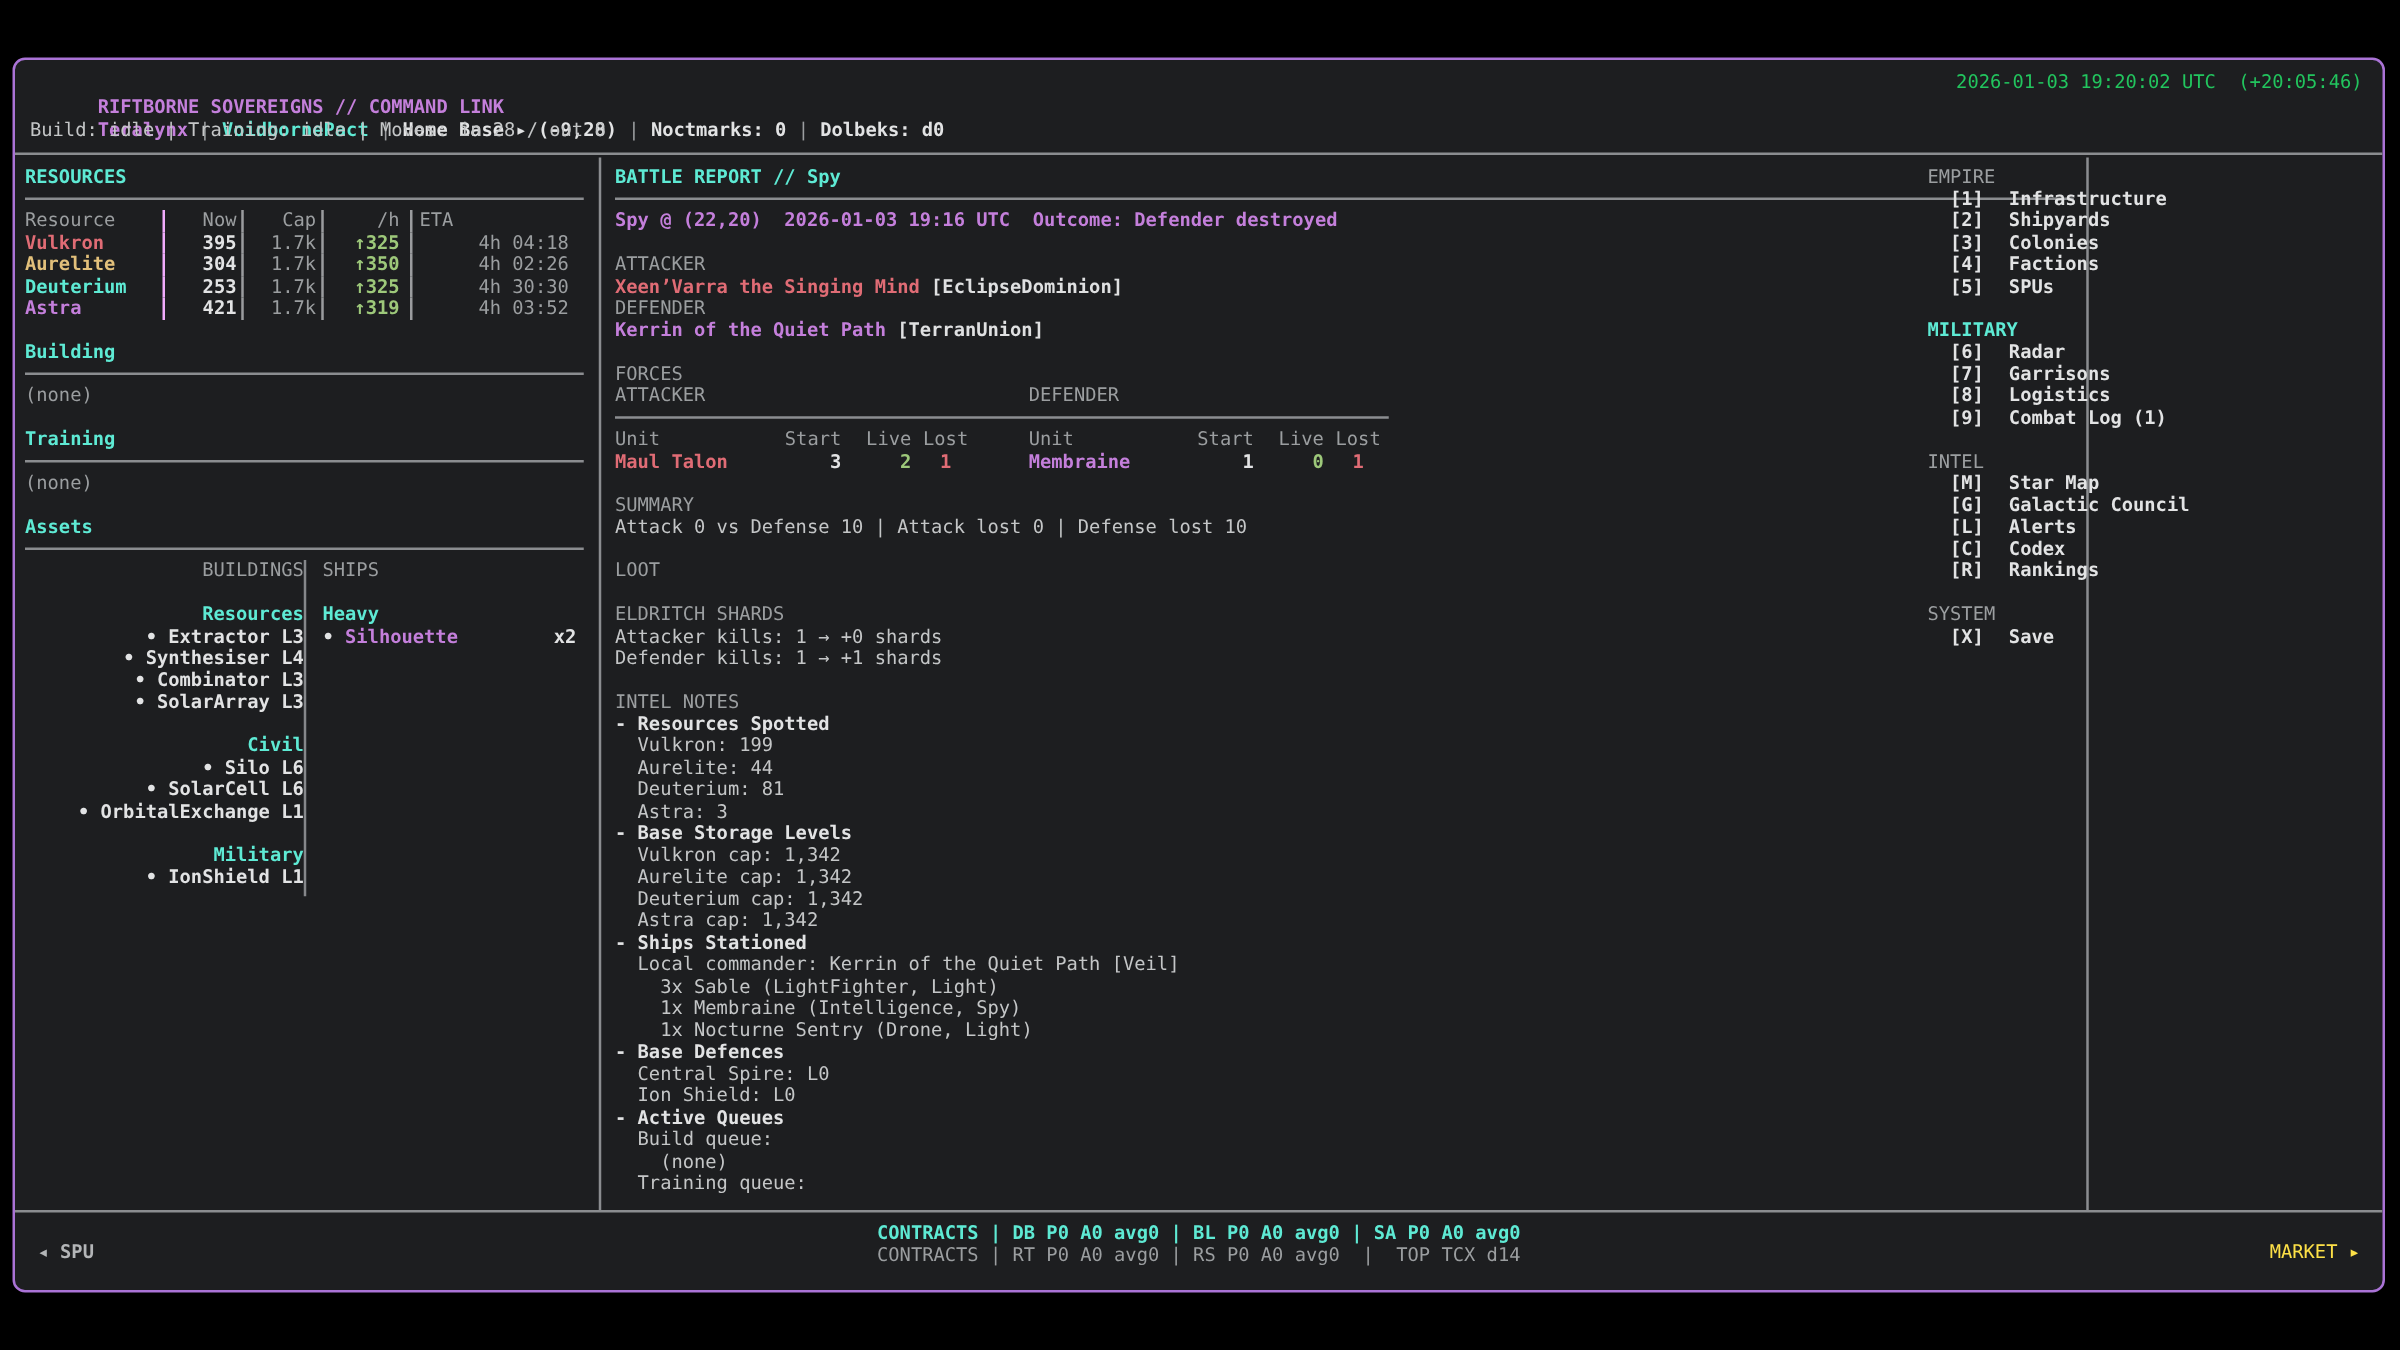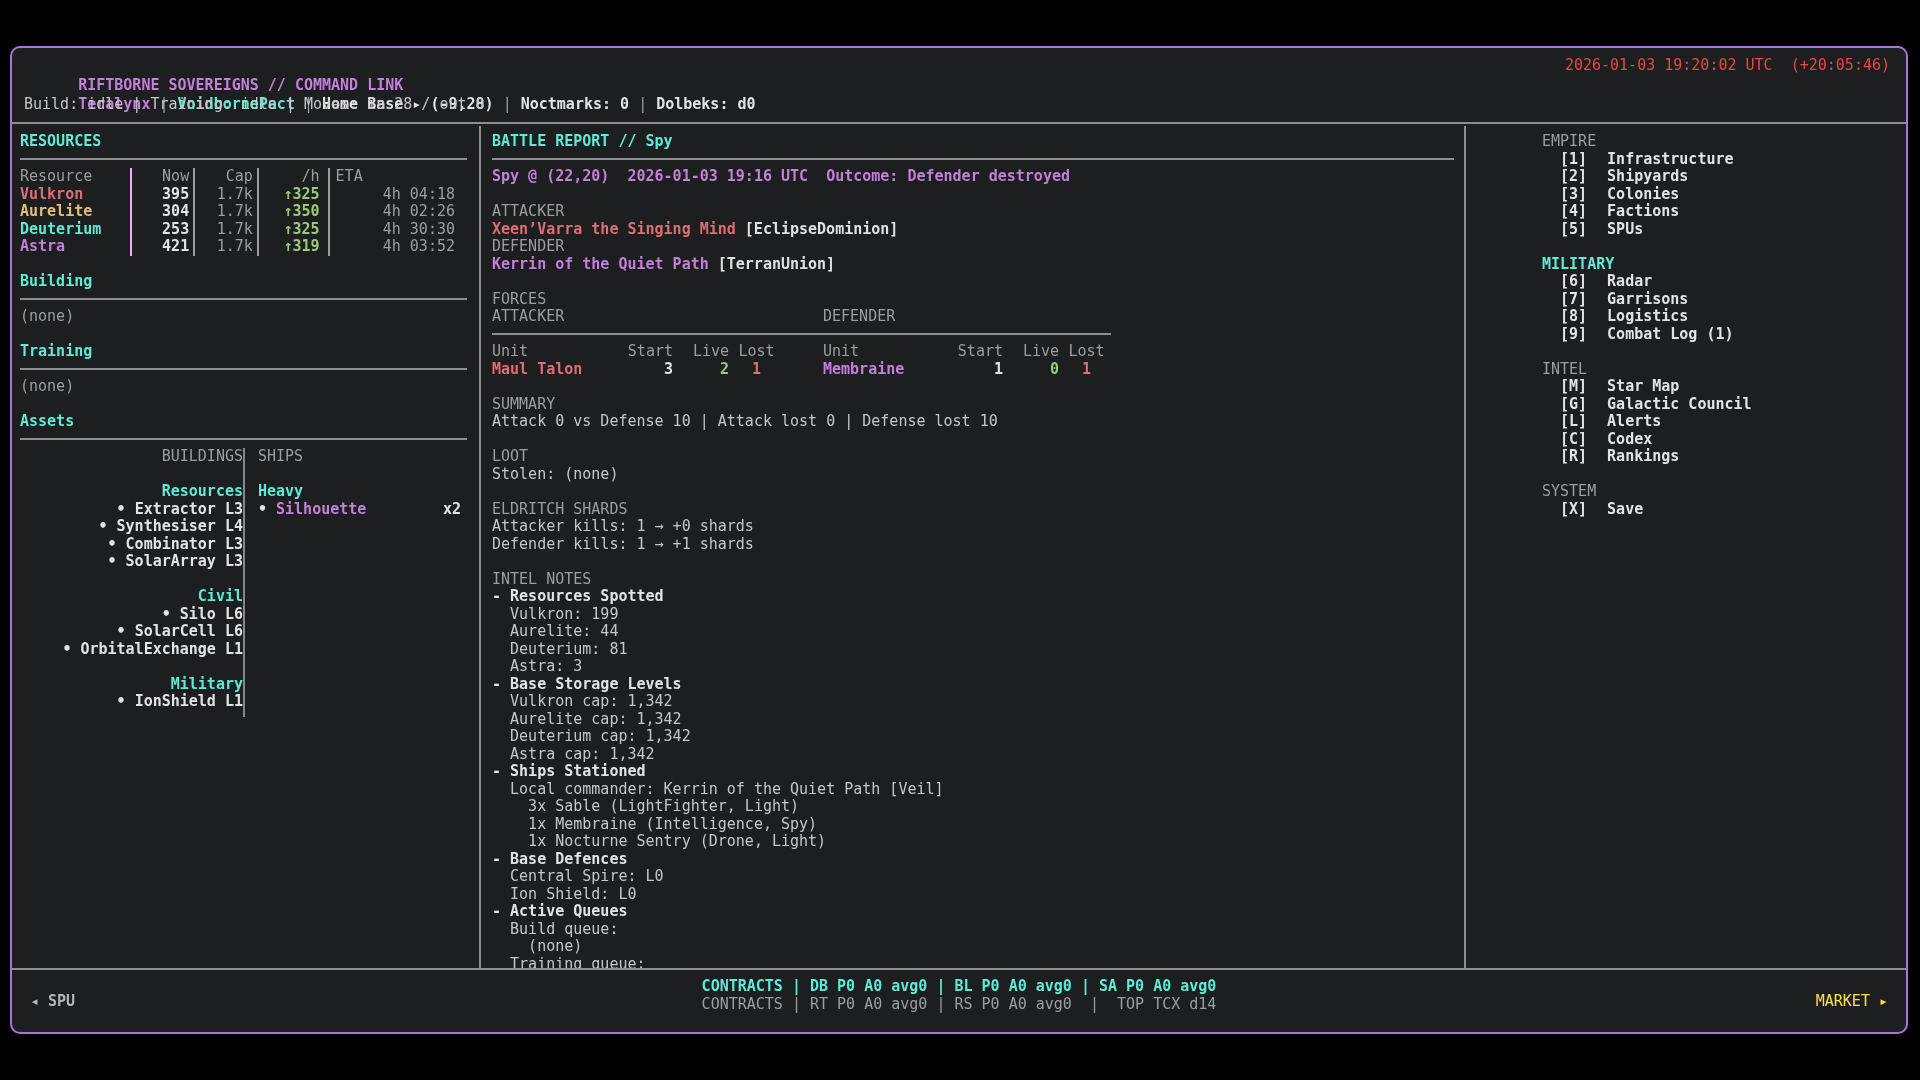--- a/index.html
+++ b/index.html
@@ -16,26 +16,26 @@
   .c-red{color:#e06c75;font-weight:bold;}
   .c-yellow{color:#e2c07b;font-weight:bold;}
   .c-green{color:#9dc87a;font-weight:bold;}
   .c-white{color:#e2e3e4;font-weight:bold;}
   .c-gray{color:#9b9ea0;}
   .c-dim{color:#c4c6c7;}
   
   .header{position:absolute;top:0;left:0;right:0;height:76px;border-bottom:2px solid #8b8d90;
           padding:8px 16px 0 12px;box-sizing:border-box;}
   .header .hline{height:19.5px;line-height:19.5px;white-space:pre;}
-  .clock{position:absolute;top:8px;right:16px;height:19.5px;line-height:19.5px;color:#ef4444;}
+  .clock{position:absolute;top:8px;right:16px;height:19.5px;line-height:19.5px;color:#22c55e;}
   
   .main{position:absolute;top:78px;bottom:64px;left:0;right:0;}
   .col{position:absolute;top:0;bottom:0;box-sizing:border-box;padding-top:7px;overflow:hidden;}
   .col-left{left:0;width:469px;border-right:2px solid #8b8d90;padding-left:8px;padding-right:12px;}
-  .col-mid{left:469px;width:985px;border-right:2px solid #8b8d90;padding-left:11px;padding-right:10px;}
+  .col-mid{left:469px;width:1190px;border-right:2px solid #8b8d90;padding-left:11px;padding-right:10px;}
   .col-right{left:1507px;right:0;padding-left:23px;padding-right:8px;}
   
   .rrow{display:flex;}
   .rc{box-sizing:border-box;}
   .rc1{width:113px;border-right:2px solid #f0abfc;}
   .rc2{width:63px;border-right:2px solid #9a9c9e;text-align:right;padding-right:4px;}
   .rc3{width:64px;border-right:2px solid #9a9c9e;text-align:right;padding-right:4px;}
   .rc4{width:71px;border-right:2px solid #9a9c9e;text-align:right;padding-right:8px;}
   .rc5{width:138px;text-align:right;padding-right:12px;}
   .rc5.lft{text-align:left;padding-left:6px;}
@@ -161,21 +161,20 @@
         <span class="fc fc-unit">Unit</span><span class="fc fc-n">Start</span><span class="fc fc-l">Live</span><span class="fc fc-x">Lost</span><span class="f-gap"></span><span class="fc fc-unit2">Unit</span><span class="fc fc-n">Start</span><span class="fc fc-l">Live</span><span class="fc fc-x">Lost</span>
       </div>
       <div class="frow line">
         <span class="fc fc-unit c-red">Maul Talon</span><span class="fc fc-n c-white">3</span><span class="fc fc-l c-green">2</span><span class="fc fc-x c-red">1</span><span class="f-gap"></span><span class="fc fc-unit2 c-purple">Membraine</span><span class="fc fc-n c-white">1</span><span class="fc fc-l c-green">0</span><span class="fc fc-x c-red">1</span>
       </div>
       <div class="line"></div>
       <div class="line c-gray">SUMMARY</div>
       <div class="line c-dim">Attack 0 vs Defense 10 | Attack lost 0 | Defense lost 10</div>
       <div class="line"></div>
       <div class="line c-gray">LOOT</div>
-      <div class="line c-dim">Stolen: (none)</div>
       <div class="line"></div>
       <div class="line c-gray">ELDRITCH SHARDS</div>
       <div class="line c-dim">Attacker kills: 1 → +0 shards</div>
       <div class="line c-dim">Defender kills: 1 → +1 shards</div>
       <div class="line"></div>
       <div class="line c-gray">INTEL NOTES</div>
       <div class="line c-white">- Resources Spotted</div>
       <div class="line c-dim">  Vulkron: 199</div>
       <div class="line c-dim">  Aurelite: 44</div>
       <div class="line c-dim">  Deuterium: 81</div>

